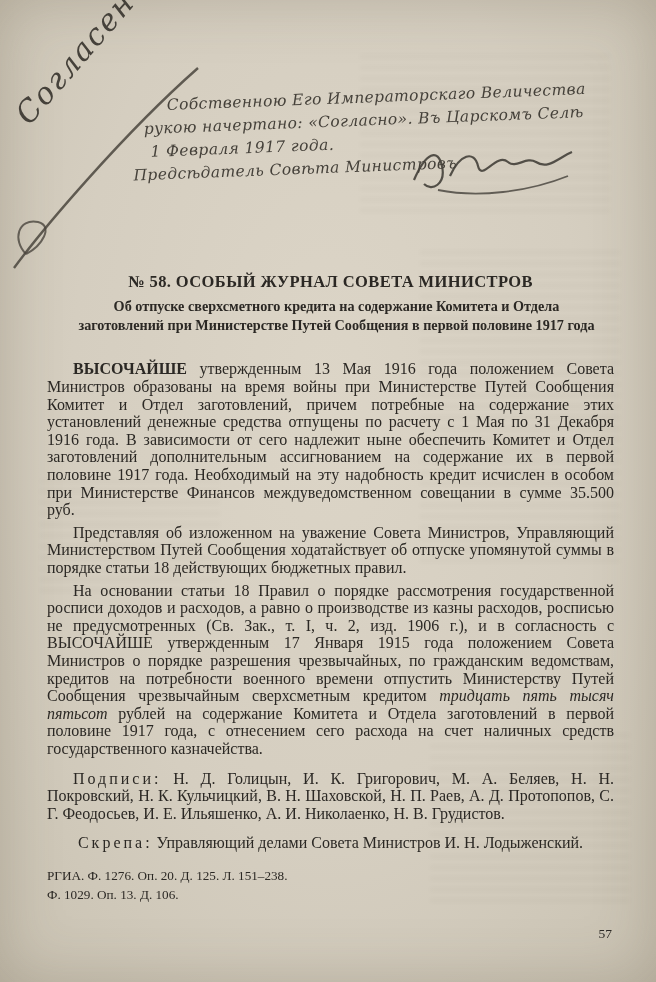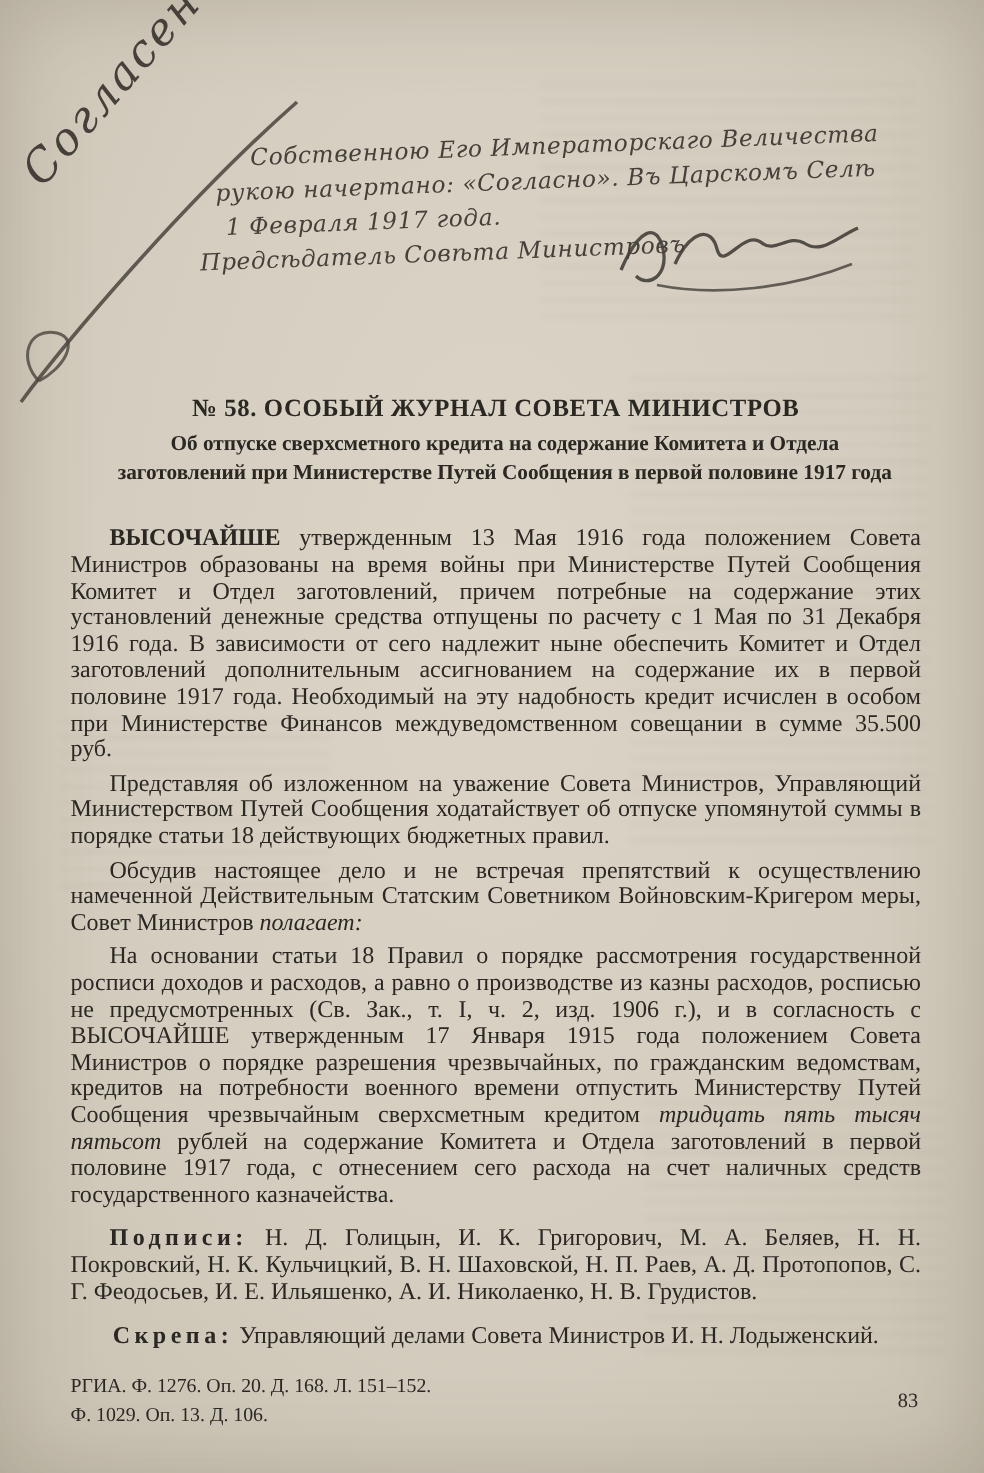--- a/index.html
+++ b/index.html
@@ -51,21 +51,21 @@
     font-size:30px;
     color:#45413a;
     letter-spacing:2px;
     white-space:nowrap;
   }
   .flourish{position:absolute;pointer-events:none;}
 
   
   .print{
     position:absolute;
-    left:47px;right:42px;top:262px;
+    left:47px;right:42px;top:272px;
   }
   .title{
     text-align:center;
     font-weight:bold;
     font-size:16.5px;
     letter-spacing:.4px;
     margin:0 0 5px 0;
   }
   .date{
     text-align:center;
@@ -83,21 +83,21 @@
   .para{
     font-size:16px;
     line-height:17.6px;
     text-align:justify;
     text-indent:26px;
     margin:0 0 5px 0;
   }
   .lead-bold{font-weight:bold;}
   .em{font-style:italic;}
   .sig-para{margin-top:12px;}
-  .spaced{letter-spacing:3px;font-weight:bold;}
+  .spaced{letter-spacing:3px;}
   .skrepa{
     text-align:center;
     text-indent:0;
     margin-top:12px;
   }
   .refs{
     margin-top:14px;
     font-size:13.2px;
     line-height:19px;
   }
@@ -138,31 +138,30 @@
 
   <div class="print">
 
     <h1 class="title">№ 58. ОСОБЫЙ ЖУРНАЛ СОВЕТА МИНИСТРОВ</h1>
     <h2 class="subject">Об отпуске сверхсметного кредита на содержание Комитета и Отдела заготовлений при Министерстве Путей Сообщения в первой половине 1917 года</h2>
 
     <p class="para"><span class="lead-bold">ВЫСОЧАЙШЕ</span><span> утвержденным 13 Мая 1916 года положением Совета Министров образованы на время войны при Министерстве Путей Сообщения Комитет и Отдел заготовлений, причем потребные на содержание этих установлений денежные средства отпущены по расчету с 1 Мая по 31 Декабря 1916 года. В зависимости от сего надлежит ныне обеспечить Комитет и Отдел заготовлений дополнительным ассигнованием на содержание их в первой половине 1917 года. Необходимый на эту надобность кредит исчислен в особом при Министерстве Финансов междуведомственном совещании в сумме 35.500 руб.</span></p>
 
     <p class="para">Представляя об изложенном на уважение Совета Министров, Управляющий Министерством Путей Сообщения ходатайствует об отпуске упомянутой суммы в порядке статьи 18 действующих бюджетных правил.</p>
 
-    <p class="para"><span>Обсудив настоящее дело и не встречая препятствий к осуществлению намеченной Действительным Статским Советником Войновским-Кригером меры, Совет Министров </span><span class="em">полагает:</span></p>
 
     <p class="para"><span>На основании статьи 18 Правил о порядке рассмотрения государственной росписи доходов и расходов, а равно о производстве из казны расходов, росписью не предусмотренных (Св. Зак., т. I, ч. 2, изд. 1906 г.), и в согласность с ВЫСОЧАЙШЕ утвержденным 17 Января 1915 года положением Совета Министров о порядке разрешения чрезвычайных, по гражданским ведомствам, кредитов на потребности военного времени отпустить Министерству Путей Сообщения чрезвычайным сверхсметным кредитом </span><span class="em">тридцать пять тысяч пятьсот</span><span> рублей на содержание Комитета и Отдела заготовлений в первой половине 1917 года, с отнесением сего расхода на счет наличных средств государственного казначейства.</span></p>
 
 
     <p class="para sig-para"><span class="spaced">Подписи:</span><span> Н. Д. Голицын, И. К. Григорович, М. А. Беляев, Н. Н. Покровский, Н. К. Кульчицкий, В. Н. Шаховской, Н. П. Раев, А. Д. Протопопов, С. Г. Феодосьев, И. Е. Ильяшенко, А. И. Николаенко, Н. В. Грудистов.</span></p>
 
     <p class="para skrepa"><span class="spaced">Скрепа:</span><span> Управляющий делами Совета Министров И. Н. Лодыженский.</span></p>
 
     <div class="refs">
-      <div>РГИА. Ф. 1276. Оп. 20. Д. 168. Л. 151–152.</div>
+      <div>РГИА. Ф. 1276. Оп. 20. Д. 125. Л. 151–238.</div>
       <div>Ф. 1029. Оп. 13. Д. 106.</div>
     </div>
 
   </div>
 
-  <div class="pageno">83</div>
+  <div class="pageno">57</div>
 
 </div>
 
 </body></html>

